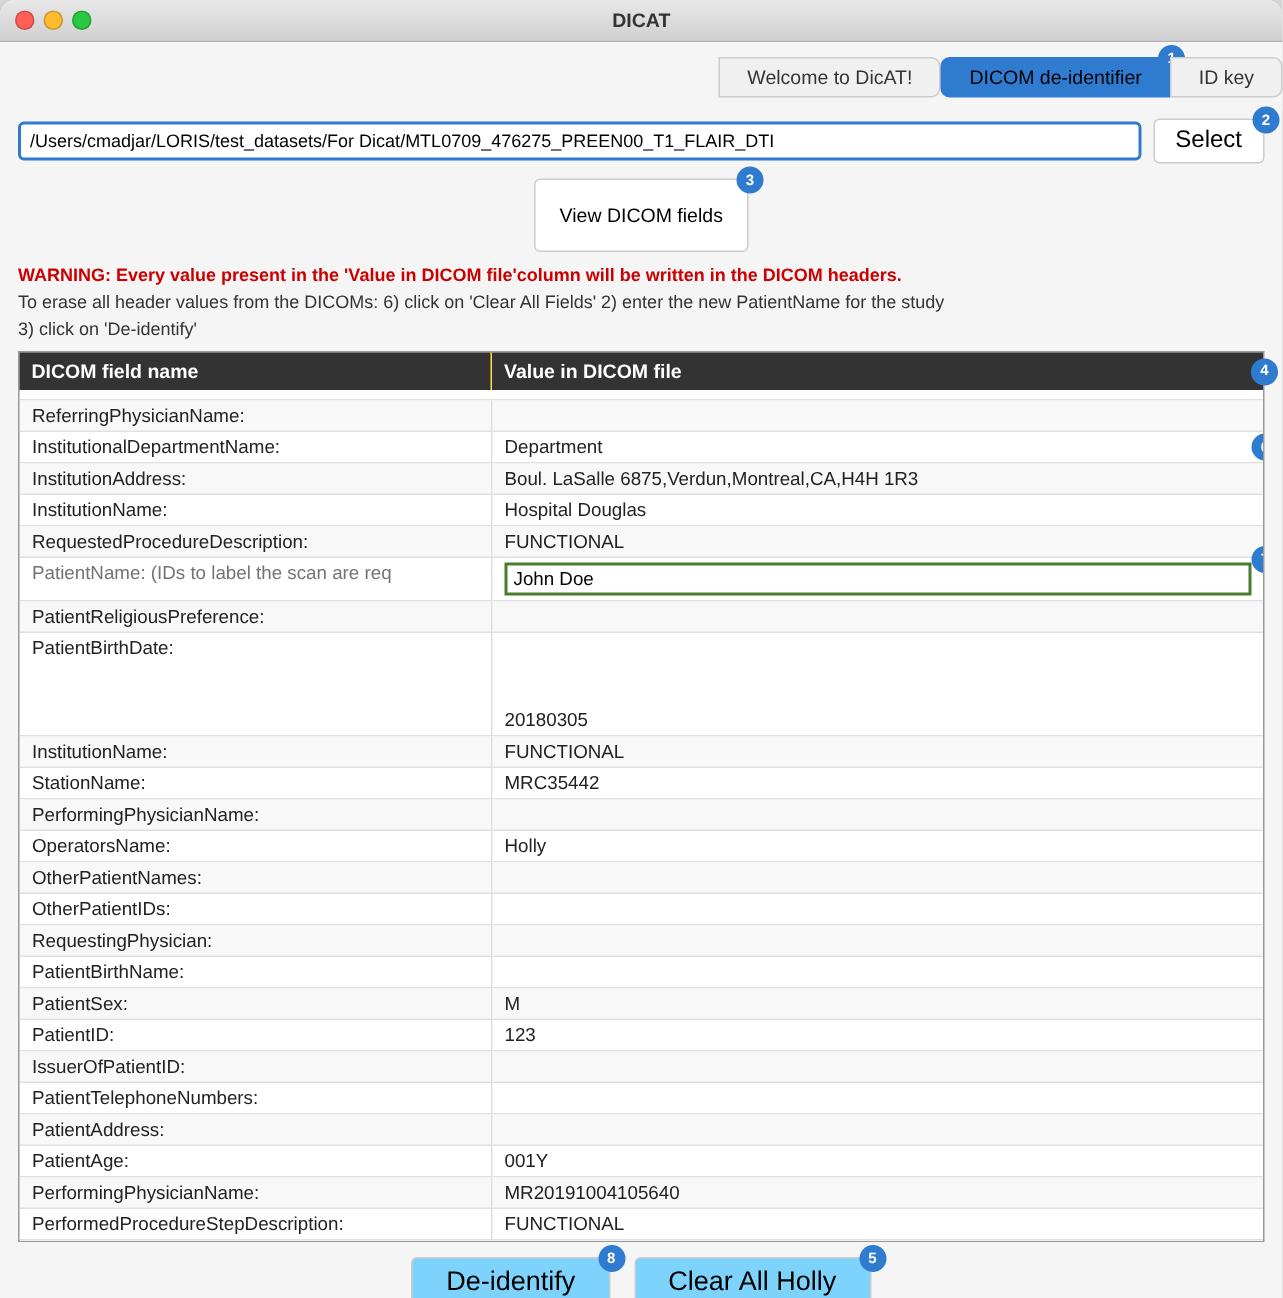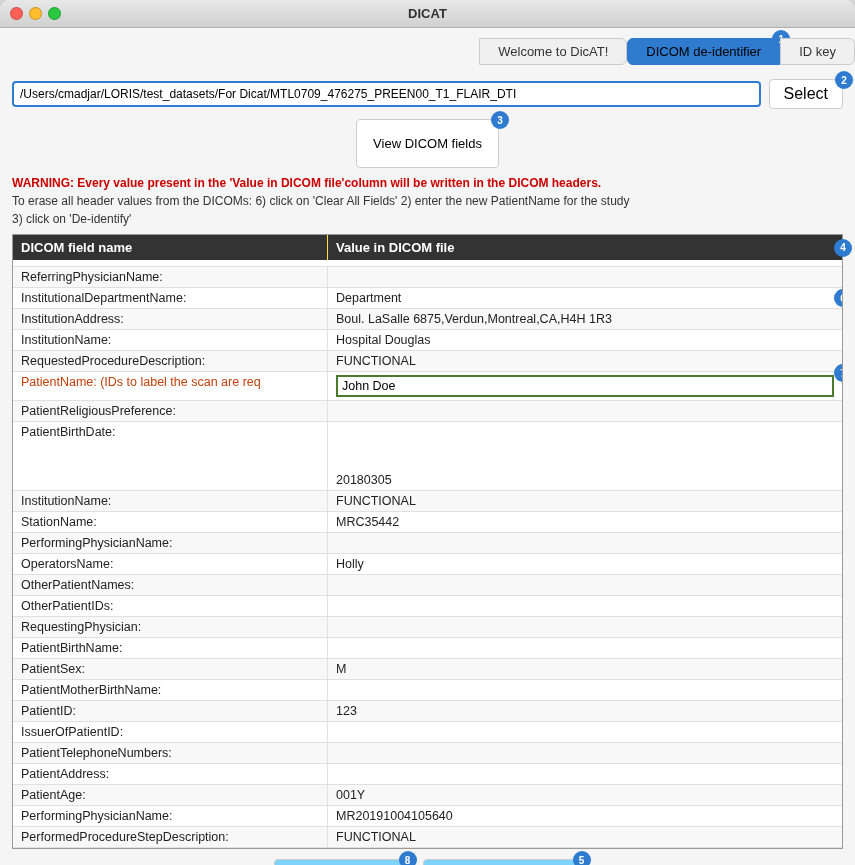--- a/index.html
+++ b/index.html
@@ -182,21 +182,21 @@
     .table-row:nth-child(even) { background: #f8f8f8; }
     .table-row:nth-child(odd) { background: white; }
     .td-cell {
       padding: 3px 8px;
       font-size: 12.5px;
       border-right: 1px solid #e0e0e0;
       color: #222;
     }
     .td-cell:last-child { border-right: none; }
     .td-cell.green-label {
-      color: #c2410c;
+      color: #737373;
     }
     .patient-name-input {
       width: 100%;
       border: 2px solid #4a7c2f;
       padding: 2px 4px;
       font-size: 12.5px;
       outline: none;
       background: white;
     }
     .bottom-bar {
@@ -341,24 +341,20 @@
           </div>
           <div class="table-row">
             <div class="td-cell">PatientBirthName:</div>
             <div class="td-cell" style="position: relative;"></div>
           </div>
           <div class="table-row">
             <div class="td-cell">PatientSex:</div>
             <div class="td-cell" style="position: relative;">M</div>
           </div>
           <div class="table-row">
-            <div class="td-cell">PatientMotherBirthName:</div>
-            <div class="td-cell" style="position: relative;"></div>
-          </div>
-          <div class="table-row">
             <div class="td-cell">PatientID:</div>
             <div class="td-cell" style="position: relative;">123</div>
           </div>
           <div class="table-row">
             <div class="td-cell">IssuerOfPatientID:</div>
             <div class="td-cell" style="position: relative;"></div>
           </div>
           <div class="table-row">
             <div class="td-cell">PatientTelephoneNumbers:</div>
             <div class="td-cell" style="position: relative;"></div>

